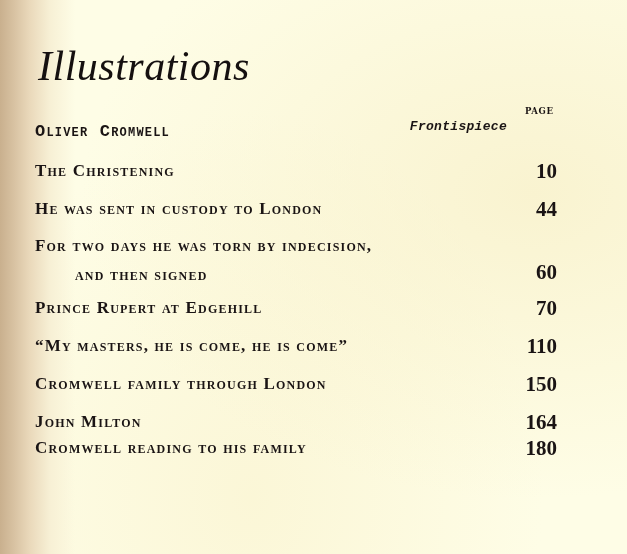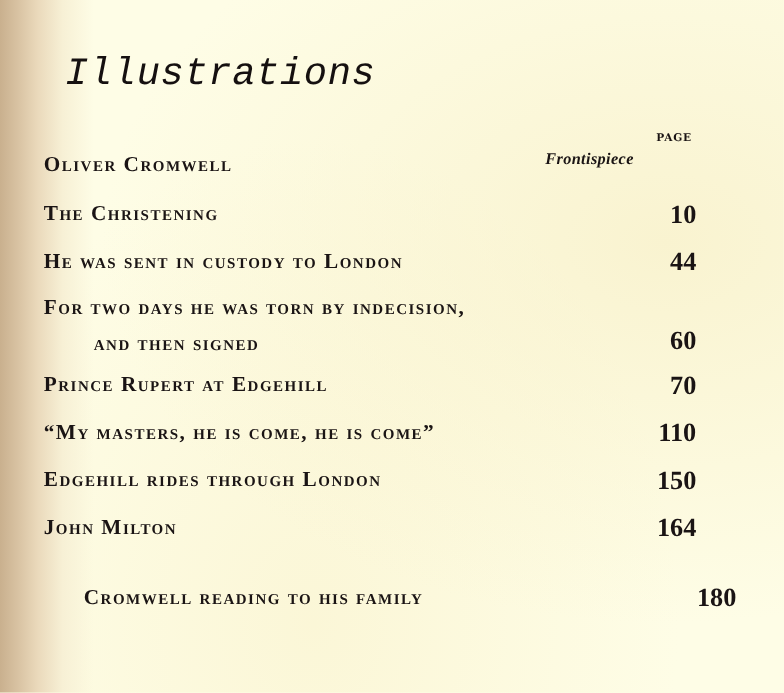--- a/index.html
+++ b/index.html
@@ -12,23 +12,23 @@
   }
   .page {
     position: absolute; inset: 0;
     background:
       linear-gradient(to right, #c9b08e 0px, #d8c2a2 14px, #ead9bb 30px, #f7f0d5 50px, rgba(254,253,230,0) 75px),
       radial-gradient(ellipse at 85% 35%, rgba(245,235,190,0.55), rgba(254,253,230,0) 60%),
       radial-gradient(ellipse at 40% 90%, rgba(248,240,200,0.5), rgba(254,253,230,0) 55%),
       #fefde6;
   }
   .title {
-    position: absolute; left: 52px; top: 42px;
-    font-family: Liberation Mono, monospace;
-    font-style: italic; font-size: 31px; letter-spacing: 0.5px;
+    position: absolute; left: 38px; top: 42px;
+    font-family: Liberation Serif, serif;
+    font-style: italic; font-size: 42px; letter-spacing: 0.5px;
     color: #151010; margin: 0; font-weight: normal;
   }
   .page-header {
     position: absolute; left: 525px; top: 106px;
     font-size: 8.5px; font-weight: bold; letter-spacing: 0.6px;
   }
   .entry {
     position: absolute; left: 35px; width: 522px;
     font-family: "Liberation Serif", "DejaVu Serif", serif;
     font-variant: small-caps; font-weight: bold;
@@ -48,21 +48,21 @@
 </style>
 </head>
 <body>
 
 <div class="page">
 
   <h1 class="title">Illustrations</h1>
 
   <div class="page-header">PAGE</div>
 
-  <div class="entry" style="top:122px;">
+  <div class="entry" style="top:122px;font-family:Liberation Mono, monospace;">
     <span>Oliver Cromwell</span>
     <span class="num italic">Frontispiece</span>
   </div>
 
   <div class="entry" style="top:161px;">
     <span>The Christening</span>
     <span class="num">10</span>
   </div>
 
   <div class="entry" style="top:199px;">
@@ -80,27 +80,27 @@
     <span>Prince Rupert at Edgehill</span>
     <span class="num">70</span>
   </div>
 
   <div class="entry" style="top:336px;">
     <span>“My masters, he is come, he is come”</span>
     <span class="num">110</span>
   </div>
 
   <div class="entry" style="top:374px;">
-    <span>Edgehill rides through London</span>
+    <span>Cromwell family through London</span>
     <span class="num">150</span>
   </div>
 
   <div class="entry" style="top:412px;">
     <span>John Milton</span>
     <span class="num">164</span>
   </div>
 
-  <div class="entry" style="top:468px;margin-left:32px;">
+  <div class="entry" style="top:438px;">
     <span>Cromwell reading to his family</span>
     <span class="num">180</span>
   </div>
 
 </div>
 
 </body></html>

